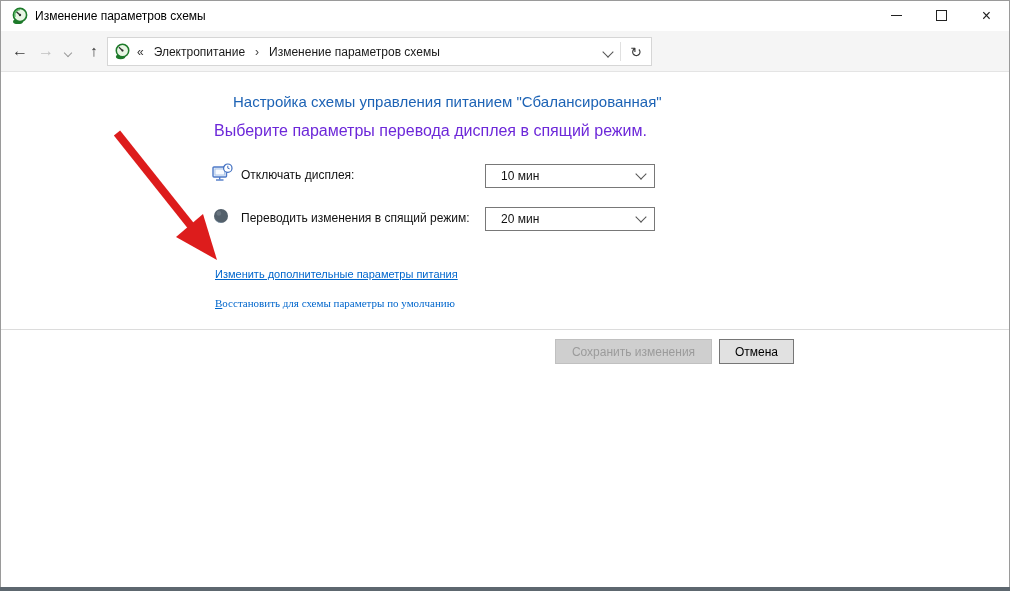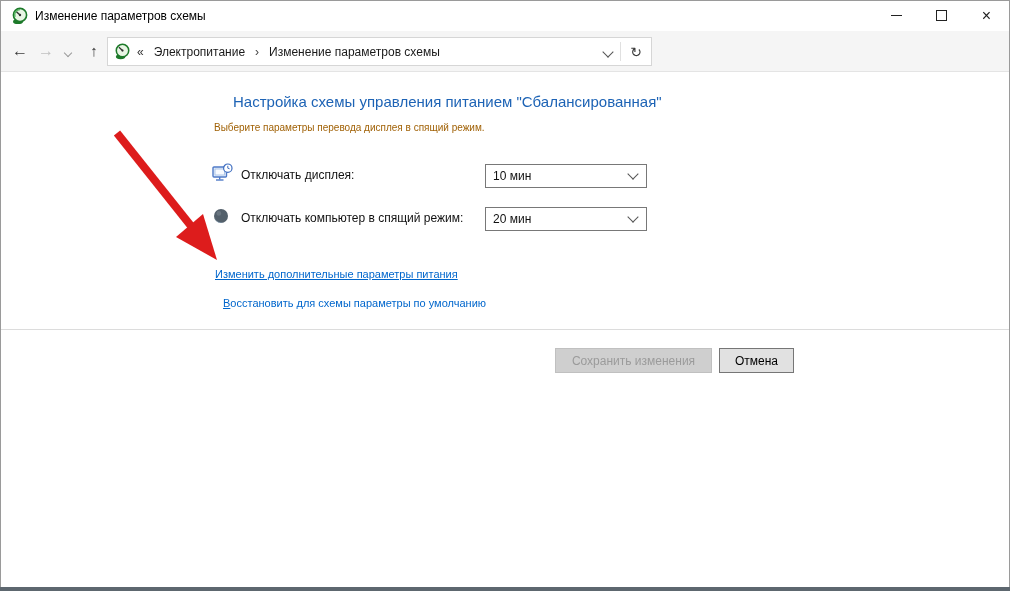--- a/index.html
+++ b/index.html
@@ -36,35 +36,35 @@
   .addr-divider{width:1px;height:19px;background:#e0e0e0;}
   .refresh{width:30px;text-align:center;font-size:14px;color:#3a3a3a;}
   .searchbox{position:absolute;left:652px;top:6px;width:352px;height:27px;background:#fff;
     border:1px solid #d6d6d6;display:flex;align-items:center;box-sizing:border-box;}
   .searchbox input{flex:1;border:none;outline:none;font-size:12px;padding:0 0 0 9px;color:#222;
     font-family:"Liberation Sans","DejaVu Sans",sans-serif;background:transparent;}
   .searchbox input::placeholder{color:#9a9a9a;opacity:1;}
   .mag{width:26px;display:flex;justify-content:center;align-items:center;}
   
   .heading{position:absolute;left:213px;top:92px;font-size:15px;color:#1d63b5;white-space:nowrap;margin-left:19px;}
-  .subheading{position:absolute;left:213px;top:121px;font-size:10px;color:#a16207;}
+  .subheading{position:absolute;left:213px;top:121px;font-size:16px;color:#6d28d9;}
   .setting-icon1{position:absolute;left:211px;top:162px;width:21px;height:21px;}
   .setting-icon2{position:absolute;left:211px;top:206px;width:18px;height:18px;}
   .setting-label{position:absolute;font-size:12px;color:#111;line-height:23px;white-space:nowrap;}
   .lbl1{left:240px;top:163px}.lbl2{left:240px;top:206px}
   .combo{position:absolute;left:484px;width:153px;height:22px;background:#fff;border:1px solid #787878;
-    font-size:12px;color:#111;line-height:22px;padding-left:7px;box-sizing:content-box;cursor:default;}
+    font-size:12px;color:#111;line-height:22px;padding-left:15px;box-sizing:content-box;cursor:default;}
   .combo1{top:163px}.combo2{top:206px}
   .combo .cchev{position:absolute;right:9px;top:8px;}
   .link{position:absolute;font-size:11px;color:#0066cc;white-space:nowrap;cursor:pointer;}
   .link1{left:214px;top:267px;text-decoration:underline;}
-  .link2{left:222px;top:296px;text-decoration:none;}
+  .link2{left:214px;top:296px;text-decoration:none;font-family:Liberation Serif, serif;}
   .link2 .accel{text-decoration:underline;}
   .hsep{position:absolute;left:0;top:328px;width:100%;height:1px;background:#dcdcdc;}
-  .btn{position:absolute;top:347px;height:25px;font-size:12px;text-align:center;line-height:23px;box-sizing:border-box;}
+  .btn{position:absolute;top:338px;height:25px;font-size:12px;text-align:center;line-height:23px;box-sizing:border-box;}
   .btn.save{left:554px;width:157px;background:#cfcfcf;border:1px solid #c0c0c0;color:#9b9b9b;}
   .btn.cancel{left:718px;width:75px;background:#e1e1e1;border:1px solid #767676;color:#000;text-align:center;}
   .arrow-svg{position:absolute;left:0;top:0;z-index:50;pointer-events:none;}
 </style>
 </head>
 <body>
 
 <div id="win">
 
   <div class="titlebar">
@@ -139,21 +139,21 @@
     <span class="chev-down cchev"></span>
   </div>
 
   <span class="setting-icon2">
     <svg viewBox="0 0 18 18" width="18" height="18">
       <circle cx="9" cy="9" r="7" fill="#53606b"></circle>
       <path d="M2.6 10.2 A7 7 0 0 0 10.6 15.8 A7.6 7.6 0 0 1 2.6 10.2 Z" fill="#9cc0e0"></path>
       <circle cx="6.8" cy="6.4" r="2.4" fill="#6b7883" opacity="0.9"></circle>
     </svg>
   </span>
-  <span class="setting-label lbl2">Отключать компьютер в спящий режим:</span>
+  <span class="setting-label lbl2">Переводить изменения в спящий режим:</span>
   <div class="combo combo2">
     <span>20 мин</span>
     <span class="chev-down cchev"></span>
   </div>
 
   <a class="link link1">Изменить дополнительные параметры питания</a>
   <a class="link link2"><span class="accel">В</span><span>осстановить для схемы параметры по умолчанию</span></a>
 
   <div class="hsep"></div>
   <button class="btn save" disabled="">Сохранить изменения</button>

